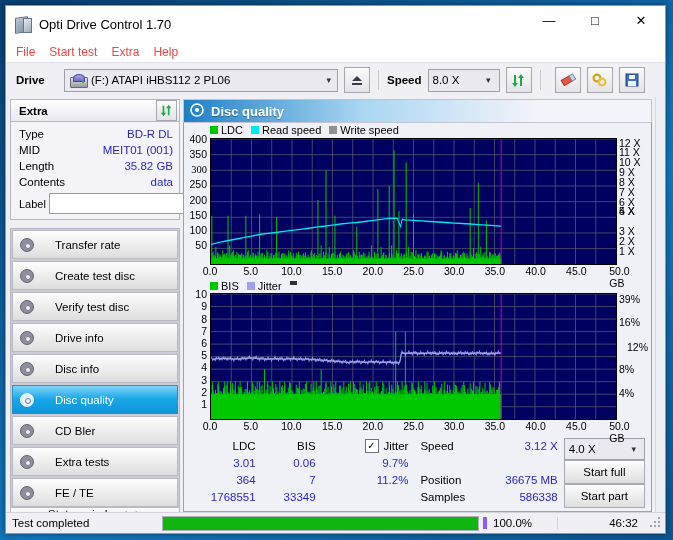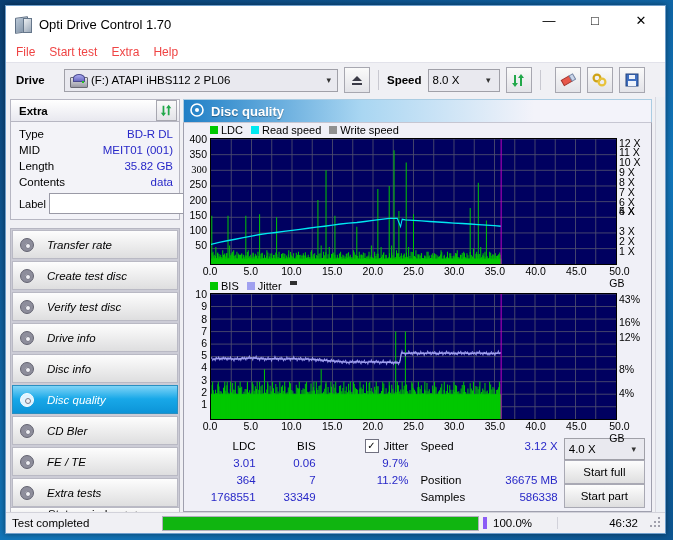--- a/index.html
+++ b/index.html
@@ -74,23 +74,23 @@
   }
   .panel-head .tbtn{width:19px;height:19px;margin-left:auto;}
   #disc-info{border:1px solid #b6b6c2;border-top:none;background:#f3f3f8;padding:4px 6px 5px 8px;}
   .inforow{display:flex;align-items:center;height:16px;font-size:11.5px;}
   .infokey{color:#000;}
   .infoval{margin-left:auto;color:#2828c8;}
   #label-row{display:flex;align-items:center;margin-top:3px;gap:3px;}
   #label-input{flex:1 1 auto;height:17px;background:#fff;border:1px solid #9a9aa6;}
   #nav{margin-top:8px;border:1px solid #b6b6c2;background:#ccccd6;padding:1px;}
   .navitem{
-    height:27px;display:flex;align-items:center;gap:13px;padding-left:7px;
+    height:27px;display:flex;align-items:center;gap:21px;padding-left:7px;
     background:linear-gradient(#fdfdfd,#dededf);border:1px solid #b9b9c4;
-    margin-bottom:2px;font-size:11.5px;color:#000;cursor:default;font-style:italic;
+    margin-bottom:2px;font-size:11.5px;color:#000;cursor:default;
   }
   .navitem.active{
     background:linear-gradient(#7fd4f7,#18a8e8 48%,#0c94d8);border-color:#2a8fc0;color:#fff;
   }
   .navitem:last-child{margin-bottom:0;}
   .disc-ico{width:14px;height:14px;position:relative;flex:0 0 auto;}
   .disc-ico i{position:absolute;inset:0;border-radius:50%;background:radial-gradient(circle at 50% 50%,#f6f6f8 0 18%,#8e8e9c 19% 100%);border:1px solid #60606e;}
   .disc-ico b{position:absolute;left:5px;top:5px;width:4px;height:4px;border-radius:50%;background:#f0f0f4;border:1px solid #7a7a88;}
   .navitem.active .disc-ico i{background:radial-gradient(circle at 50% 50%,#fff 0 18%,#dff3ff 19% 100%);border-color:#fff;}
   #statuswin{
@@ -317,28 +317,28 @@
               <i></i>
               <b></b>
             </span>
           <span>CD Bler</span>
         </div>
         <div class="navitem">
           <span class="disc-ico">
               <i></i>
               <b></b>
             </span>
-          <span>FE / TE</span>
+          <span>Extra tests</span>
         </div>
         <div class="navitem">
           <span class="disc-ico">
               <i></i>
               <b></b>
             </span>
-          <span>Extra tests</span>
+          <span>FE / TE</span>
         </div>
       </div>
       <div id="nav-spacer"></div>
       <div id="statuswin">Status window &gt; &gt;</div>
     </div>
 
     <div id="content">
       <div id="dq-head">
         <span>
           <svg width="14" height="14" viewBox="0 0 14 14">
@@ -1224,23 +1224,23 @@
                 <line x1="392.15999999999997" y1="128" x2="392.15999999999997" y2="89.6" stroke="#00c800" stroke-width="1.4"></line>
                 <line x1="396.71999999999997" y1="128" x2="396.71999999999997" y2="102.4" stroke="#00c800" stroke-width="1.4"></line>
                 <line x1="401.28000000000003" y1="128" x2="401.28000000000003" y2="102.4" stroke="#00c800" stroke-width="1.4"></line>
                 <line x1="405.84000000000003" y1="128" x2="405.84000000000003" y2="89.6" stroke="#00c800" stroke-width="1.4"></line>
                 <path d="M2.3 66.6 L11.4 65.9 L22.8 65.9 L34.2 66.6 L45.6 65.9 L57.0 65.3 L68.4 65.9 L79.8 66.6 L91.2 65.9 L102.6 66.6 L114.0 65.9 L125.4 66.6 L136.8 66.6 L148.2 67.2 L159.6 67.8 L171.0 68.5 L182.4 69.1 L193.8 69.8 L205.2 69.1 L216.6 69.8 L228.0 69.1 L239.4 69.8 L250.8 69.8 L262.2 70.4 L265.6 69.8 L267.9 60.2 L273.6 60.8 L285.0 60.2 L296.4 60.8 L307.8 60.2 L319.2 60.8 L330.6 60.2 L342.0 60.8 L353.4 60.2 L364.8 60.8 L376.2 60.2 L387.6 60.8 L399.0 60.8 L408.1 60.2 " fill="none" stroke="#a0a0f0" stroke-width="1.4"></path>
                 <path d="M0.0 65.8 L1.2 64.9 L2.4 68.0 L3.6 66.5 L4.8 66.9 L6.0 68.1 L7.2 64.6 L8.4 65.6 L9.6 66.0 L10.8 64.3 L12.0 67.4 L13.2 66.9 L14.4 65.6 L15.6 67.4 L16.8 64.6 L18.0 64.5 L19.2 66.6 L20.4 64.8 L21.6 67.0 L22.8 67.7 L24.0 65.0 L25.2 66.7 L26.4 65.4 L27.6 64.2 L28.8 67.4 L30.0 66.2 L31.2 66.8 L32.4 68.5 L33.6 65.4 L34.8 66.0 L36.0 66.4 L37.2 64.4 L38.4 67.4 L39.6 67.3 L40.8 65.9 L42.0 67.9 L43.2 65.1 L44.4 64.5 L45.6 66.4 L46.8 64.5 L48.0 66.5 L49.2 67.6 L50.4 65.0 L51.6 66.4 L52.8 65.1 L54.0 63.3 L55.2 66.1 L56.4 65.0 L57.6 65.5 L58.8 67.7 L60.0 64.7 L61.2 65.2 L62.4 65.7 L63.6 63.4 L64.8 66.3 L66.0 66.7 L67.2 65.5 L68.4 67.9 L69.6 65.6 L70.8 64.6 L72.0 66.6 L73.2 64.6 L74.4 66.5 L75.6 68.3 L76.8 65.9 L78.0 67.5 L79.2 66.5 L80.4 64.3 L81.6 66.9 L82.8 65.9 L84.0 66.1 L85.2 68.6 L86.4 65.9 L87.6 66.0 L88.8 66.4 L90.0 63.7 L91.2 66.1 L92.4 66.8 L93.6 65.6 L94.8 68.2 L96.0 66.3 L97.2 64.9 L98.4 66.8 L99.6 64.6 L100.8 66.2 L102.0 68.3 L103.2 66.1 L104.4 67.7 L105.6 66.9 L106.8 64.2 L108.0 66.5 L109.2 65.5 L110.4 65.5 L111.6 68.3 L112.8 66.0 L114.0 66.0 L115.2 66.7 L116.4 63.8 L117.6 65.9 L118.8 66.7 L120.0 65.5 L121.2 68.4 L122.4 66.9 L123.6 65.3 L124.8 67.1 L126.0 64.8 L127.2 65.8 L128.4 68.1 L129.6 66.1 L130.8 67.9 L132.0 67.5 L133.2 64.7 L134.4 66.7 L135.6 65.8 L136.8 65.5 L138.0 68.7 L139.2 66.9 L140.4 67.0 L141.6 68.0 L142.8 64.8 L144.0 66.4 L145.2 67.4 L146.4 66.1 L147.6 69.1 L148.8 68.1 L150.0 66.4 L151.2 68.2 L152.4 65.8 L153.6 66.3 L154.8 68.9 L156.0 67.1 L157.2 69.0 L158.4 69.2 L159.6 66.3 L160.8 68.1 L162.0 67.2 L163.2 66.5 L164.4 69.9 L165.6 68.4 L166.8 68.6 L168.0 69.8 L169.2 66.6 L170.4 67.7 L171.6 68.7 L172.8 67.2 L174.0 70.3 L175.2 69.9 L176.4 68.2 L177.6 70.0 L178.8 67.5 L180.0 67.5 L181.2 70.0 L182.4 68.4 L183.6 70.3 L184.8 71.0 L186.0 68.1 L187.2 69.7 L188.4 68.8 L189.6 67.6 L190.8 71.0 L192.0 69.9 L193.2 70.0 L194.4 71.6 L195.6 68.3 L196.8 68.8 L198.0 69.6 L199.2 67.7 L200.4 70.7 L201.6 70.6 L202.8 68.8 L204.0 70.6 L205.2 68.1 L206.4 67.5 L207.6 70.0 L208.8 68.3 L210.0 70.2 L211.2 71.5 L212.4 68.6 L213.6 70.1 L214.8 69.2 L216.0 67.6 L217.2 70.7 L218.4 69.8 L219.6 69.7 L220.8 71.7 L222.0 68.5 L223.2 68.7 L224.4 69.5 L225.6 67.2 L226.8 70.0 L228.0 70.4 L229.2 68.8 L230.4 71.0 L231.6 68.7 L232.8 67.7 L234.0 70.0 L235.2 68.3 L236.4 70.0 L237.6 71.7 L238.8 69.1 L240.0 70.5 L241.2 69.6 L242.4 67.5 L243.6 70.3 L244.8 69.7 L246.0 69.7 L247.2 72.1 L248.4 69.3 L249.6 69.2 L250.8 70.1 L252.0 67.6 L253.2 70.2 L254.4 71.1 L255.6 69.6 L256.8 72.0 L258.0 70.0 L259.2 68.6 L260.4 70.7 L261.6 68.9 L262.8 70.2 L264.0 72.1 L265.2 69.4 L266.4 67.4 L267.6 61.7 L268.8 58.0 L270.0 60.7 L271.2 60.2 L272.4 60.2 L273.6 63.2 L274.8 60.6 L276.0 60.3 L277.2 61.1 L278.4 58.3 L279.6 60.3 L280.8 61.3 L282.0 59.8 L283.2 62.2 L284.4 60.6 L285.6 58.7 L286.8 60.7 L288.0 58.8 L289.2 59.8 L290.4 62.3 L291.6 60.2 L292.8 61.7 L294.0 61.4 L295.2 58.6 L296.4 60.9 L297.6 60.3 L298.8 59.8 L300.0 62.8 L301.2 60.7 L302.4 60.3 L303.6 61.3 L304.8 58.2 L306.0 59.7 L307.2 60.9 L308.4 59.4 L309.6 62.2 L310.8 61.1 L312.0 59.2 L313.2 61.1 L314.4 59.0 L315.6 59.5 L316.8 62.3 L318.0 60.4 L319.2 61.9 L320.4 62.0 L321.6 58.8 L322.8 60.6 L324.0 60.0 L325.2 59.1 L326.4 62.4 L327.6 60.7 L328.8 60.3 L330.0 61.5 L331.2 58.3 L332.4 59.5 L333.6 60.8 L334.8 59.3 L336.0 62.2 L337.2 61.7 L338.4 59.7 L339.6 61.5 L340.8 59.3 L342.0 59.3 L343.2 62.0 L344.4 60.2 L345.6 61.6 L346.8 62.2 L348.0 58.9 L349.2 60.4 L350.4 59.8 L351.6 58.5 L352.8 61.8 L354.0 60.7 L355.2 60.4 L356.4 62.0 L357.6 58.8 L358.8 59.5 L360.0 60.9 L361.2 59.2 L362.4 62.1 L363.6 62.1 L364.8 60.1 L366.0 61.8 L367.2 59.5 L368.4 58.9 L369.6 61.5 L370.8 59.8 L372.0 61.2 L373.2 62.3 L374.4 59.1 L375.6 60.3 L376.8 59.7 L378.0 58.2 L379.2 61.5 L380.4 60.8 L381.6 60.5 L382.8 62.5 L384.0 59.5 L385.2 59.7 L386.4 61.0 L387.6 59.0 L388.8 61.8 L390.0 62.3 L391.2 60.3 L392.4 62.2 L393.6 60.0 L394.8 58.9 L396.0 61.5 L397.2 59.9 L398.4 61.3 L399.6 62.9 L400.8 59.9 L402.0 60.9 L403.2 60.3 L404.4 58.1 L405.6 61.1 L406.8 60.5 L408.0 60.1 " fill="none" stroke="#a0a0f0" stroke-width="1.1" opacity="0.95"></path>
                 <line x1="408.348" y1="0" x2="408.348" y2="128" stroke="#c000c0" stroke-width="1.4"></line>
               </svg>
             </div>
           <div class="rlab" id="c2-rlab">
-              <span style="top: 5.69231px;">43%</span>
+              <span style="top: 5.69231px;">39%</span>
               <span style="top: 29.1538px;">16%</span>
-              <span style="top: 44px;">12%</span>
+              <span style="top: 54px; margin-left: 8px;">12%</span>
               <span style="top: 76.0769px;">8%</span>
               <span style="top: 99.5385px;">4%</span>
             </div>
         </div>
         <div class="xlab" id="c2-xlab">
             <span style="left: 0%;">0.0</span>
             <span style="left: 10%;">5.0</span>
             <span style="left: 20%;">10.0</span>
             <span style="left: 30%;">15.0</span>
             <span style="left: 40%;">20.0</span>

